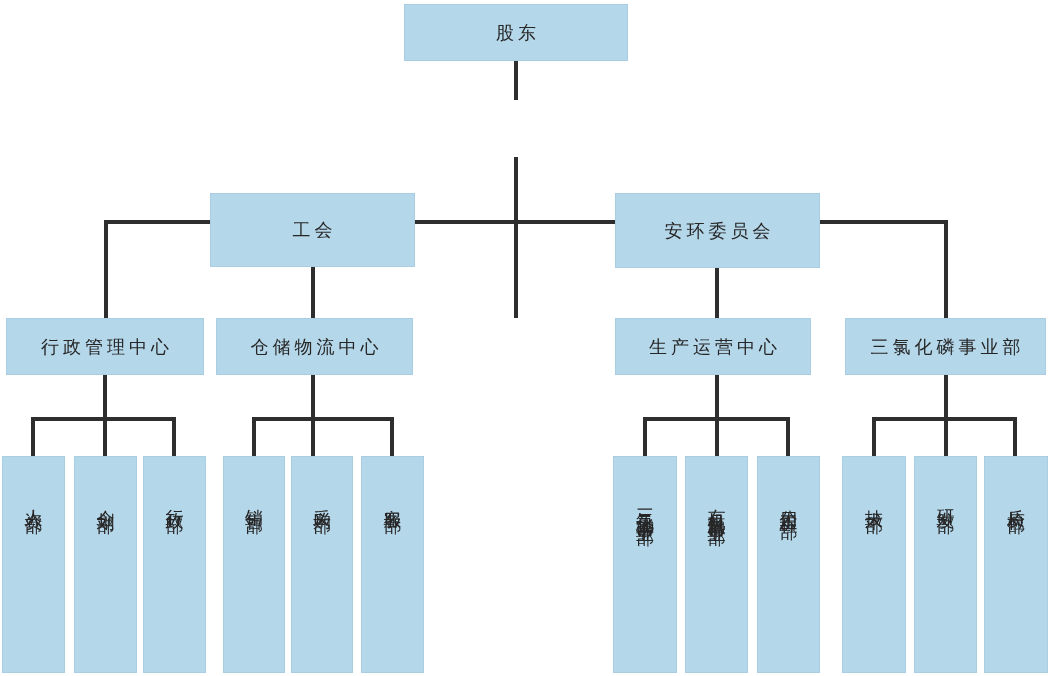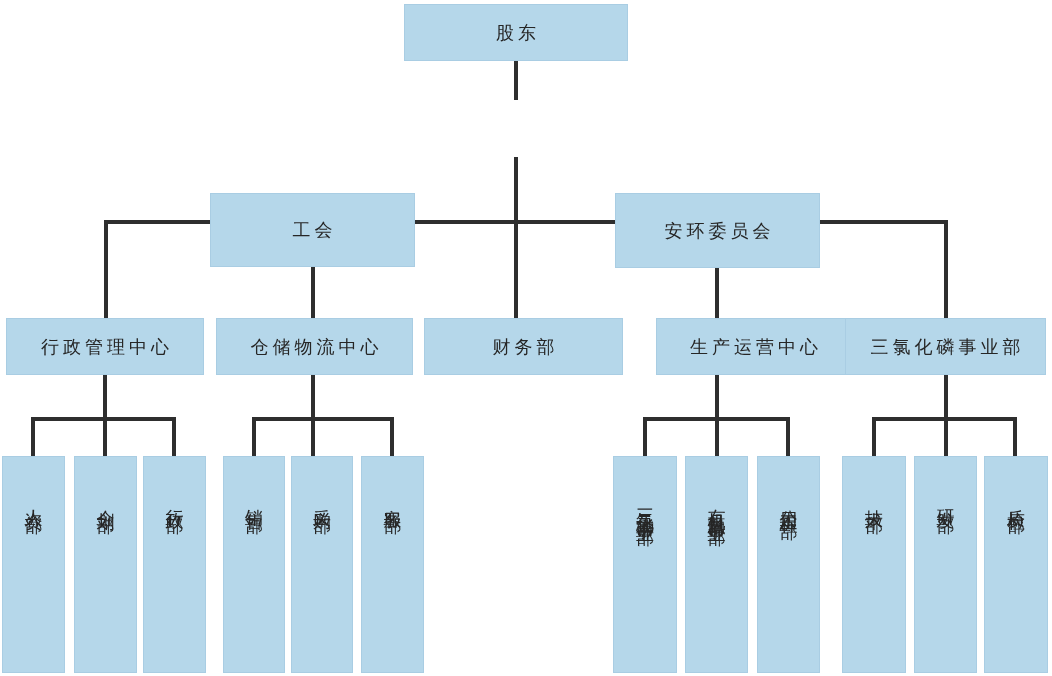--- a/index.html
+++ b/index.html
@@ -82,22 +82,21 @@
   <div class="line v" style="left:944px;top:375px;height:81px"></div>
   <div class="line v" style="left:1013px;top:417px;height:39px"></div>
 
   <div class="node" style="left:404px;top:4px;width:224px;height:57px">股东</div>
 
   <div class="node" style="left:210px;top:193px;width:205px;height:74px">工会</div>
   <div class="node" style="left:615px;top:193px;width:205px;height:75px">安环委员会</div>
 
   <div class="node" style="left:6px;top:318px;width:198px;height:57px">行政管理中心</div>
   <div class="node" style="left:216px;top:318px;width:197px;height:57px">仓储物流中心</div>
-  <div class="node" style="left:424px;top:318px;width:199px;height:57px">财务部</div>
-  <div class="node" style="left:656px;top:318px;width:196px;height:57px">生产运营中心</div>
+  <div class="node" style="left:615px;top:318px;width:196px;height:57px">生产运营中心</div>
   <div class="node" style="left:845px;top:318px;width:201px;height:57px">三氯化磷事业部</div>
 
   <div class="node vert" style="left:2px;top:456px;width:63px;height:217px">
       <span class="vtext">人资部</span>
     </div>
   <div class="node vert" style="left:74px;top:456px;width:63px;height:217px">
       <span class="vtext">企划部</span>
     </div>
   <div class="node vert" style="left:143px;top:456px;width:63px;height:217px">
       <span class="vtext">行政部</span>

